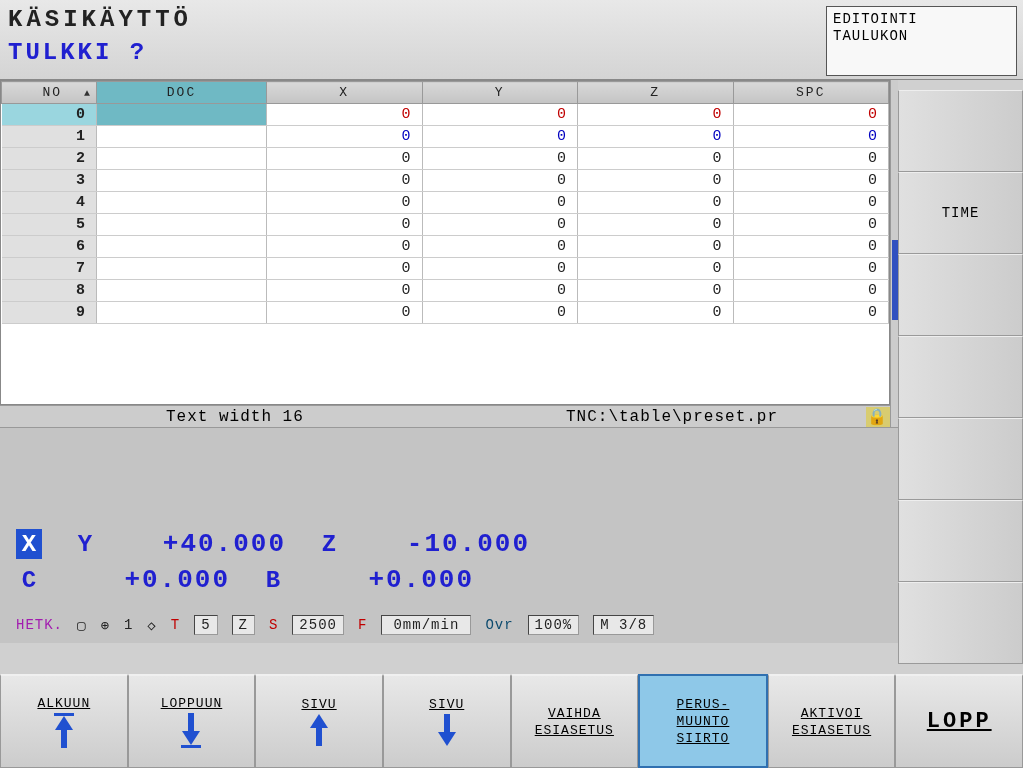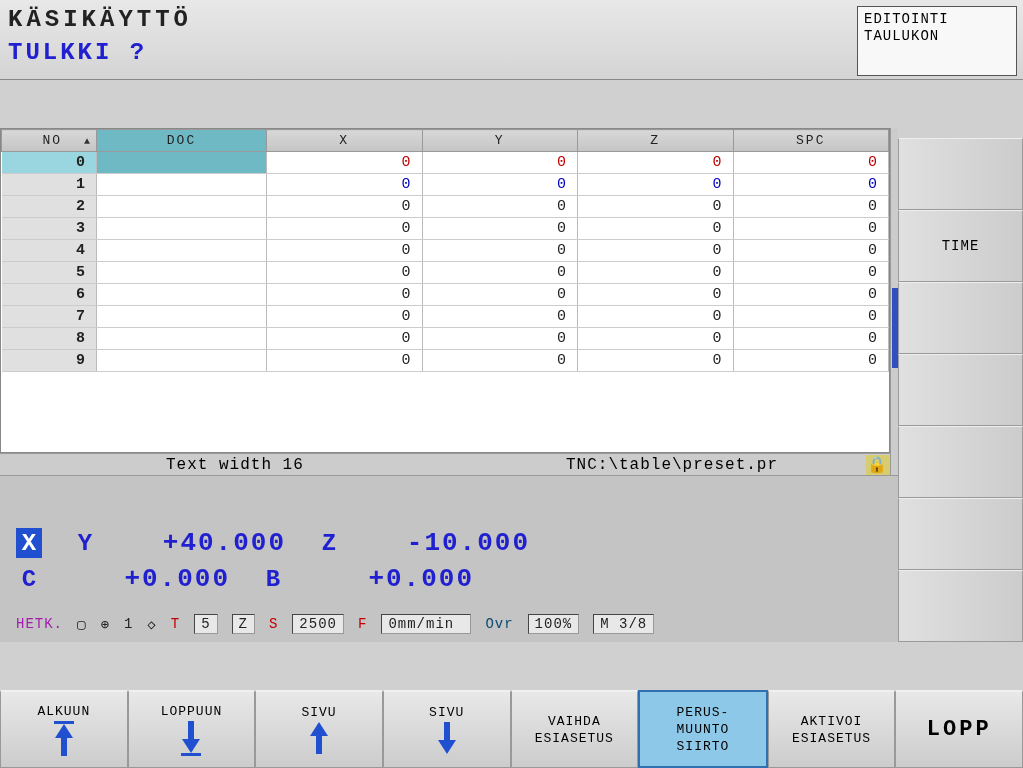--- a/index.html
+++ b/index.html
@@ -4,36 +4,36 @@
 <style>
   * { box-sizing: border-box; margin: 0; padding: 0; }
   body {
     font-family: "Courier New", monospace;
     background: #d0d0d0;
     width: 1023px;
     height: 768px;
     overflow: hidden;
     font-size: 14px;
   }
-  .main-frame { width: 1023px; height: 768px; display: flex; flex-direction: column; gap: 48px; }
+  .main-frame { width: 1023px; height: 768px; display: flex; flex-direction: column; }
   
   
   .header-bar {
     height: 80px;
     background: linear-gradient(#e8e8e8, #d4d4d4);
     border-bottom: 1px solid #888;
     display: flex;
     justify-content: space-between;
     padding: 6px 6px 4px 8px;
   }
   .header-left { display: flex; flex-direction: column; gap: 6px; }
   .mode-title { font-size: 24px; letter-spacing: 4px; color: #222; font-weight: bold; }
   .sub-title { font-size: 24px; letter-spacing: 3px; color: #2020d0; font-weight: bold; }
   .edit-box {
-    width: 160px; height: 70px; background: #f8f8f8;
+    width: 191px; height: 70px; background: #f8f8f8;
     border: 1px solid #555; padding: 4px 6px;
     font-size: 14px; letter-spacing: 1px; line-height: 1.2;
   }
   
   
   .middle { display: flex; flex: 1; min-height: 0; }
   .work-area { flex: 1; display: flex; flex-direction: column; }
   .side-buttons { width: 125px; display: flex; flex-direction: column; margin-top: 10px; }
   .side-btn {
     height: 82px; background: linear-gradient(to right,#e0e0e0,#cccccc);
@@ -97,21 +97,21 @@
   
   .info-bar {
     display: flex; align-items: center; gap: 14px; padding: 8px 16px;
     font-size: 14px; color: #c00000; letter-spacing: 1px; background: #c4c4c4;
   }
   .info-black { color: #222; }
   .sym { color: #222; }
   .ibox { background: #e8e8e8; border: 1px inset #999; padding: 1px 6px; color: #222; }
   
   
-  .softkey-bar { display: flex; height: 78px; }
+  .softkey-bar { display: flex; height: 94px; text-decoration: underline; }
   .softkey {
     flex: 1; background: linear-gradient(#e8e8e8,#cccccc);
     border: 1px solid #999; border-top: 2px solid #f0f0f0;
     display: flex; flex-direction: column; align-items: center; justify-content: center;
     font-size: 13px; letter-spacing: 1px; gap: 2px; text-align: center;
   }
   .softkey.highlight { background: #8ec8e8; border: 2px solid #3070b0; }
   .softkey.big { font-size: 22px; font-weight: bold; letter-spacing: 3px; }
   .arrow-up, .arrow-dn {
     width: 0; height: 0; border-left: 9px solid transparent; border-right: 9px solid transparent;
@@ -291,21 +291,21 @@
         <span class="sym">▢</span>
         <span class="sym">⊕</span>
         <span class="info-black">1</span>
         <span class="sym">◇</span>
         <span style="color:#c00000">T</span>
         <span class="ibox">5</span>
         <span class="ibox">Z</span>
         <span style="color:#c00000">S</span>
         <span class="ibox">2500</span>
         <span style="color:#c00000">F</span>
-        <span class="ibox" style="width:90px;text-align:left">0mm/min</span>
+        <span class="ibox" style="width:90px;text-align:center">0mm/min</span>
         <span style="color:#0c4a6e">Ovr</span>
         <span class="ibox">100%</span>
         <span class="ibox">M 3/8</span>
       </div>
     </div>
 
     <div class="side-buttons">
       <div class="side-btn"></div>
       <div class="side-btn">TIME</div>
       <div class="side-btn"></div>

